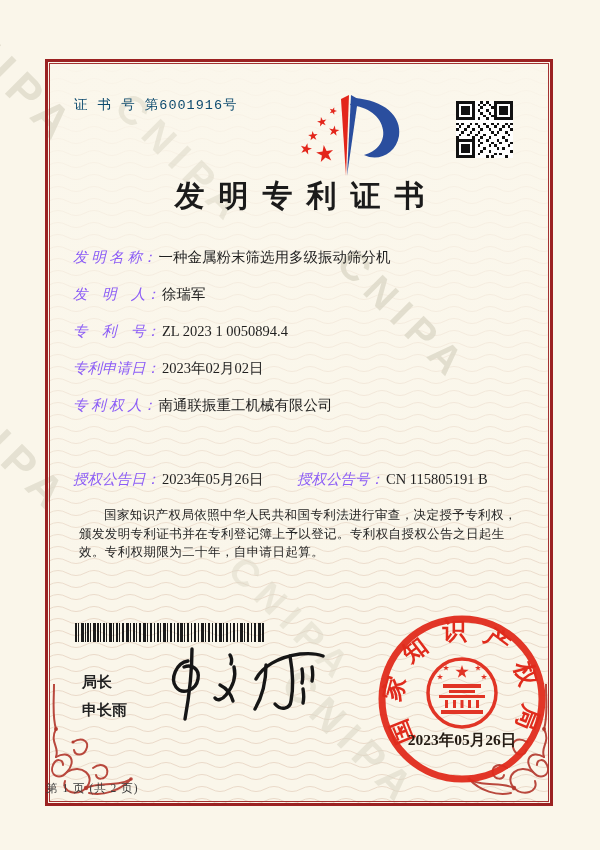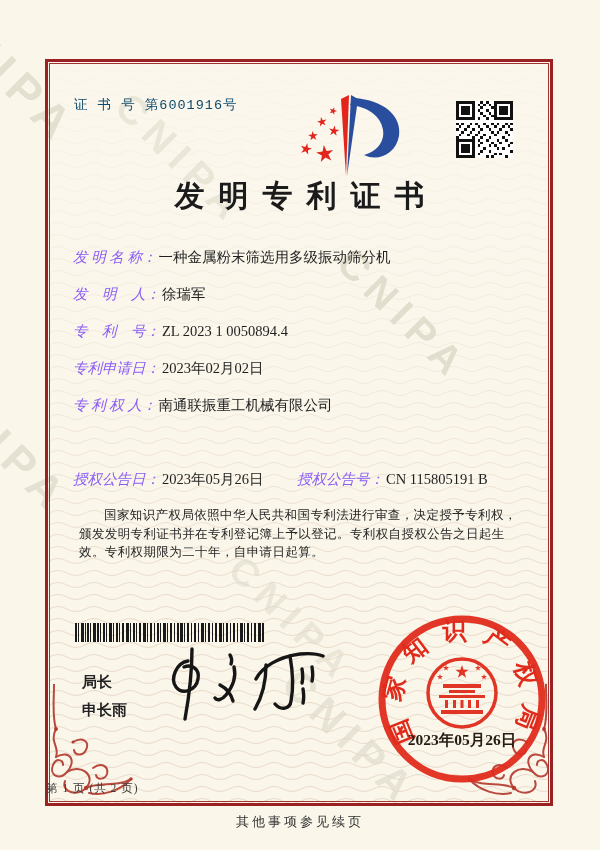--- a/index.html
+++ b/index.html
@@ -224,15 +224,14 @@
       <rect x="-9" y="1" width="3" height="8"></rect>
       <rect x="-1.5" y="1" width="3" height="8"></rect>
       <rect x="6" y="1" width="3" height="8"></rect>
       <rect x="14" y="1" width="3" height="8"></rect>
       <rect x="-21" y="11" width="42" height="4"></rect>
     </g>
     <text class="seal-date" x="0" y="46" text-anchor="middle" font-size="15.5" fill="#241c14">2023年05月26日</text>
   </svg>
 
   <div class="page-info">第 1 页 (共 2 页)</div>
-  <div class="continuation">其他事项参见续页</div>
 
 </div>
 
 </body></html>

